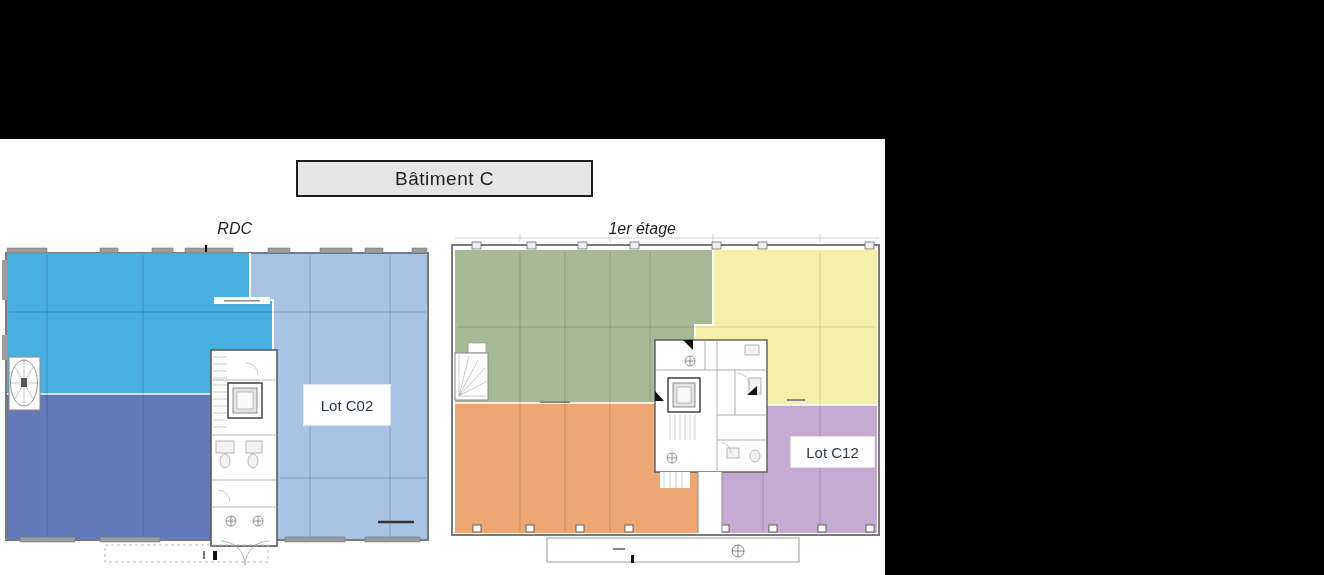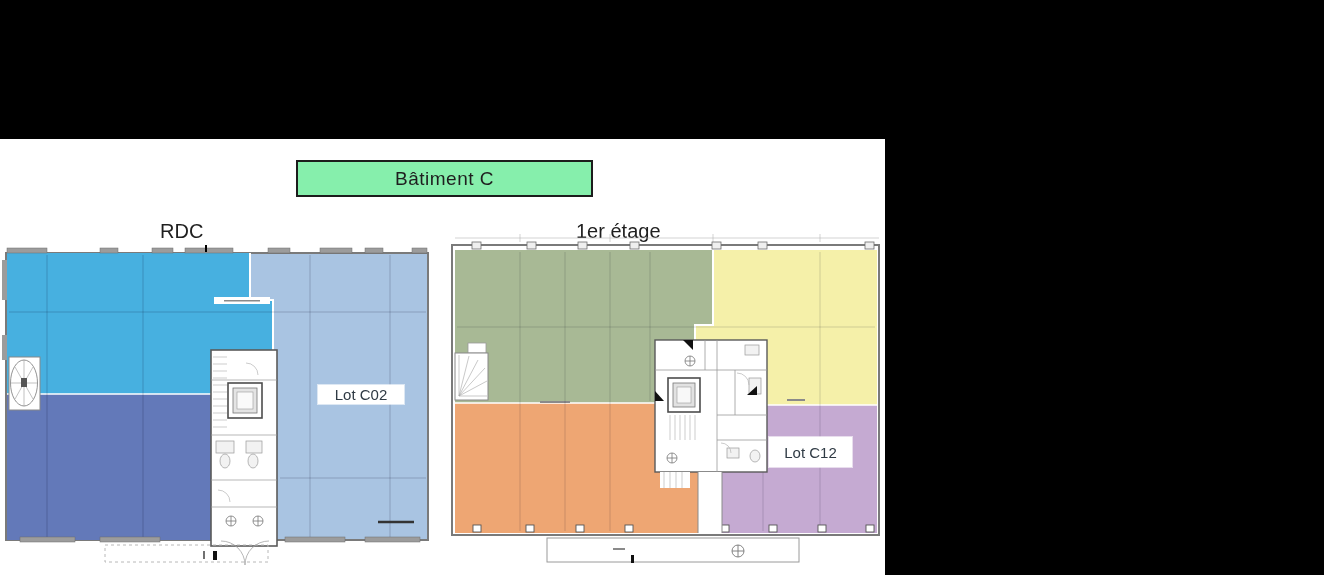--- a/index.html
+++ b/index.html
@@ -1,23 +1,23 @@
 <!DOCTYPE html>
 <html><head>
 <meta charset="utf-8">
 <style>
   html,body{margin:0;padding:0;background:#000;}
   .stage{position:relative;width:1324px;height:575px;overflow:hidden;
          font-family:"Liberation Sans",sans-serif;}
   .sheet{position:absolute;left:0;top:139px;width:885px;height:436px;}
   .abs{position:absolute;}
-  .title-box{left:296px;top:160px;width:293px;height:33px;background:#86efac;
+  .title-box{left:296px;top:160px;width:293px;height:33px;background:#e5e5e5;
              border:2px solid #1c1c1c;display:flex;align-items:center;justify-content:center;}
   .title-box span{font-size:19px;color:#1f1f1f;letter-spacing:.5px;}
-  .floor-label{font-size:20px;color:#1f1f1f;text-align:left;}
+  .floor-label{font-size:16px;color:#1f1f1f;text-align:right;font-style:italic;}
   .lot-label{background:#fff;display:flex;align-items:center;justify-content:center;
              font-size:15px;color:#2f3a44;box-shadow:0 0 0 1px rgba(255,255,255,.6);}
   svg{position:absolute;display:block;}
 </style>
 </head>
 <body>
 
 <div class="stage" style="background-color: rgb(0, 0, 0);">
 
   <div class="sheet abs" style="background-color: rgb(255, 255, 255);"></div>
@@ -273,20 +273,20 @@
       <rect x="168" y="333" width="12" height="2" fill="#8a8a8a"></rect>
       <rect x="186" y="340" width="3" height="8" fill="#111"></rect>
       <g fill="none" stroke="#777" stroke-width="0.9">
         <circle cx="293" cy="336" r="6"></circle>
           <line x1="287" y1="336" x2="299" y2="336"></line>
           <line x1="293" y1="330" x2="293" y2="342"></line>
       </g>
     </g>
   </svg>
 
-  <div class="lot-label abs" style="left:318px;top:385px;width:86px;height:19px;">
+  <div class="lot-label abs" style="left:304px;top:385px;width:86px;height:40px;">
     <span>Lot C02</span>
   </div>
-  <div class="lot-label abs" style="left:769px;top:437px;width:83px;height:30px;">
+  <div class="lot-label abs" style="left:791px;top:437px;width:83px;height:30px;">
     <span>Lot C12</span>
   </div>
 
 </div>
 
 </body></html>

